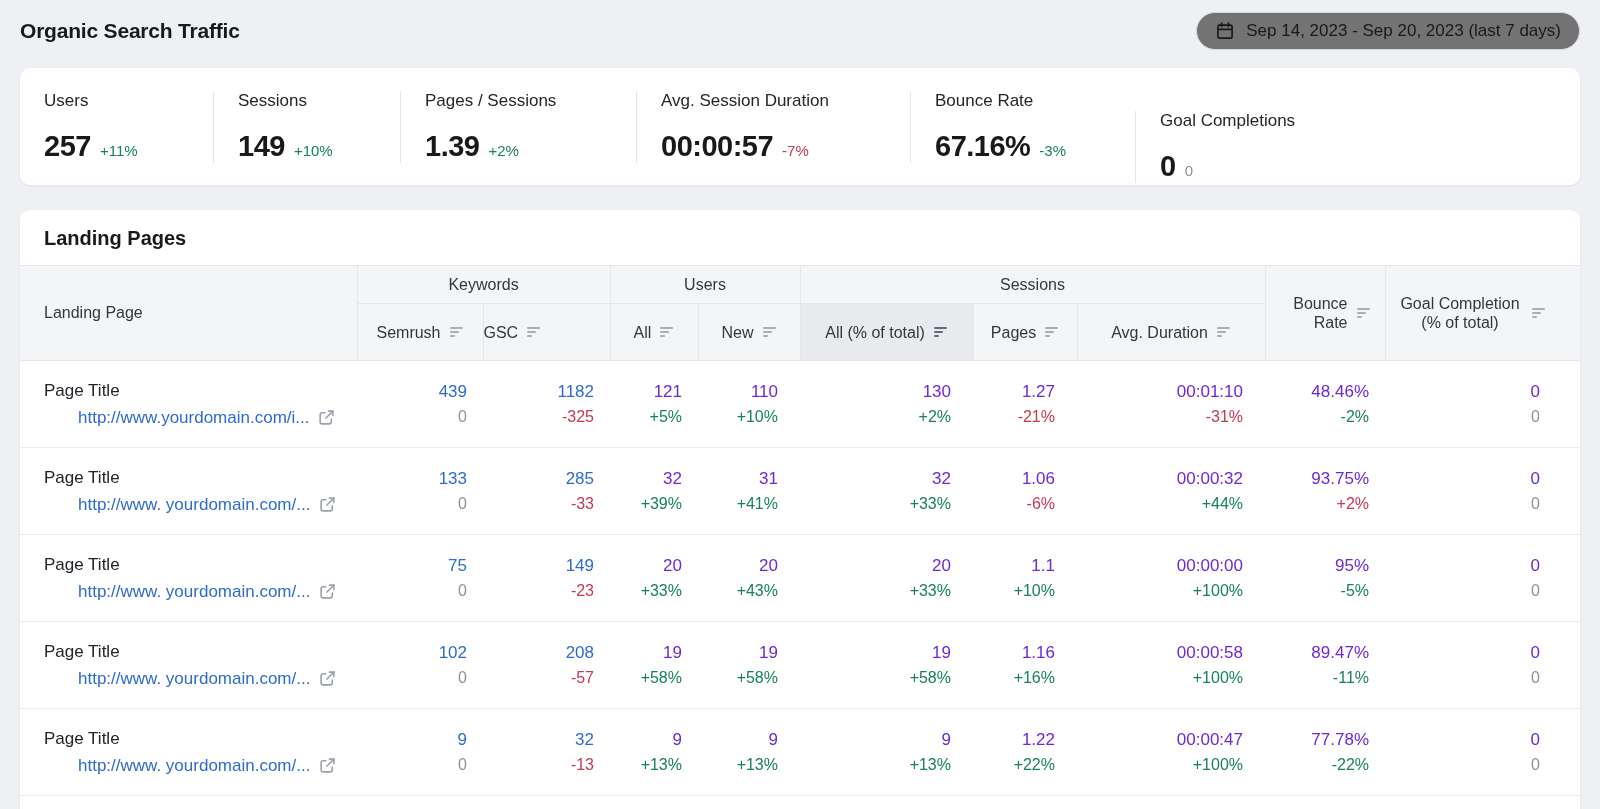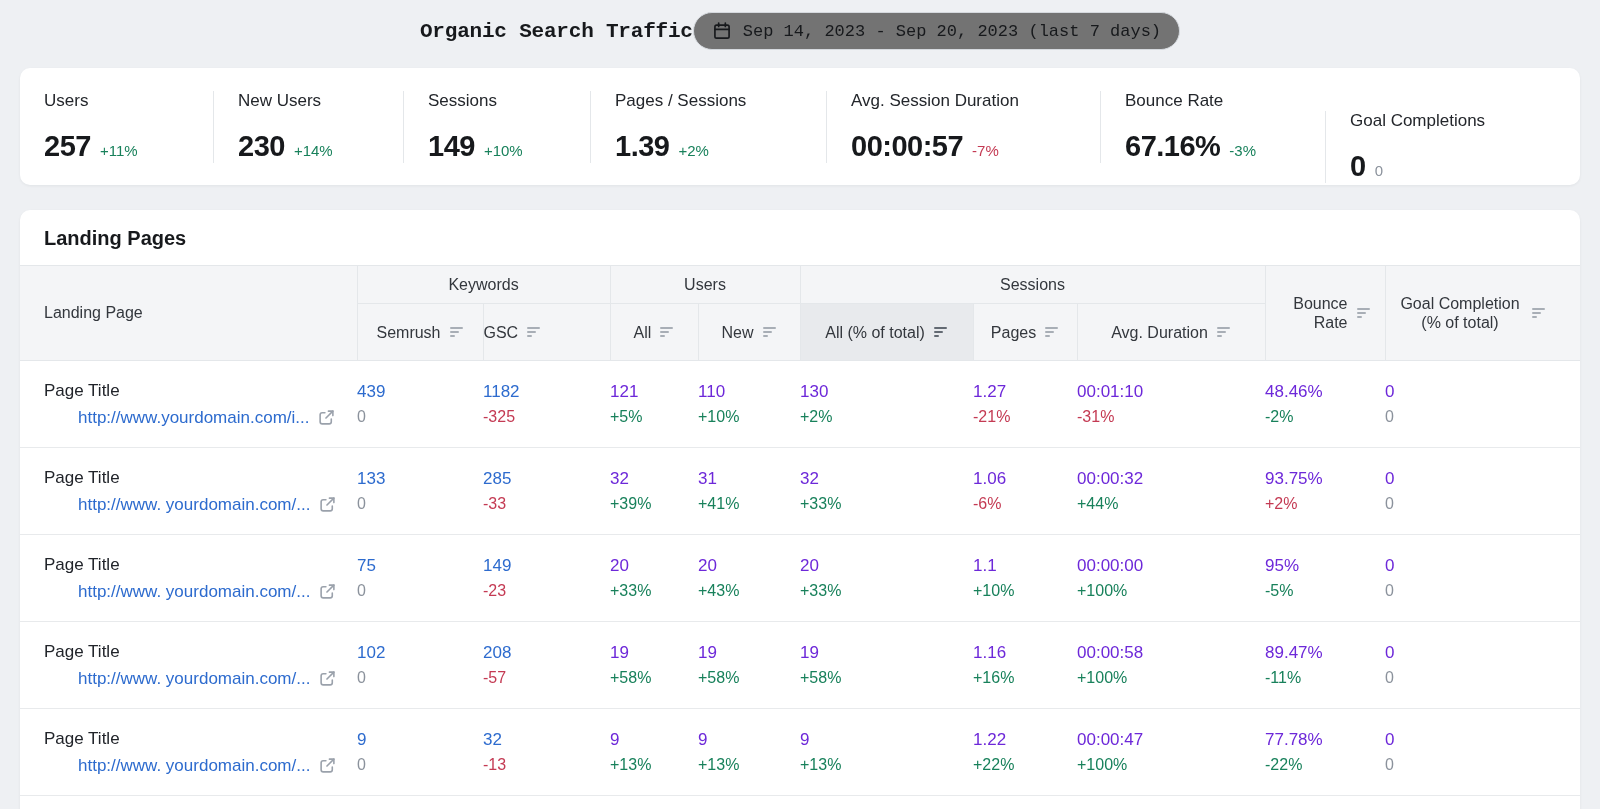--- a/index.html
+++ b/index.html
@@ -7,21 +7,21 @@
     --ink:#1b1e23; --ink2:#23262b; --line:#e4e7ea; --head-bg:#f4f5f7; --head-bg-active:#e8eaed;
   }
   *{box-sizing:border-box; margin:0; padding:0;}
   html,body{width:1600px; height:809px; overflow:hidden;}
   body{
     background:#eef0f3;
     font-family:"Liberation Sans", sans-serif;
     color:var(--ink);
   }
   
-  .top-bar{height:62px; display:flex; align-items:center; justify-content:center; padding:0 20px;font-family:Liberation Mono, monospace;}
+  .top-bar{height:62px; display:flex; align-items:center; justify-content:space-between; padding:0 20px;}
   .page-title{font-size:21px; font-weight:700; letter-spacing:-0.2px; color:#17191c;}
   .date-btn{
     display:flex; align-items:center; gap:11px; height:38px; padding:0 18px;
     background:#737373; border:1px solid #d5d9de; border-radius:19px;
     font-family:inherit; font-size:17px; color:#17191c; cursor:pointer;
   }
   .cal-icon{display:flex; color:#17191c;}
   
   .kpi-card{
     margin:6px 20px 25px; height:117px; background:#fff; border-radius:10px;
@@ -51,21 +51,21 @@
   th.th-bounce{padding-right:14px;}
   th.th-goal{padding-right:34px;}
   th.th-bounce .th-text{display:inline-block; max-width:62px; text-align:right;}
   th.th-goal .th-text{display:inline-block; max-width:126px; text-align:center;}
   th.active{background:var(--head-bg-active);}
   .sort-icon{display:inline-flex; color:#a8aeb6; flex:0 0 auto;}
   th.active .sort-icon{color:#636a73;}
   th[data-interactable="true"]{cursor:pointer;}
   
   tbody td{height:87px; vertical-align:middle; border-bottom:1px solid #e8eaec;}
-  td.num-cell{text-align:left; padding-right:16px;}
+  td.num-cell{text-align:right; padding-right:16px;}
   td.col-users-new, td.col-sessions-all, td.col-pages, td.col-duration{padding-right:22px;}
   td.col-goal{padding-right:40px;}
   .cell-main{font-size:17px; color:#21242a; line-height:1; margin-bottom:9px;}
   .cell-sub{font-size:16px; line-height:1;}
   .landing-cell{padding-left:24px;}
   .page-title-cell{font-size:17px; color:#21242a; margin-bottom:7px;}
   .page-url-row{display:flex; align-items:center; gap:9px;}
   .page-url{font-size:17px; color:var(--link); text-decoration:none; cursor:pointer;margin-left:34px;}
   .ext-icon{display:flex; color:#9aa1ab; cursor:pointer;}
   
@@ -96,27 +96,20 @@
 <div class="kpi-card" data-interactable="false">
 
     <div class="metric" data-interactable="false" style="width: 193px;">
       <div class="metric-label" data-interactable="false">Users</div>
       <div class="metric-value-row">
         <span class="metric-value" data-interactable="false">257</span>
         <span class="metric-change green" data-interactable="false">+11%</span>
       </div>
     </div>
 
-    <div class="metric" data-interactable="false" style="width: 190px;">
-      <div class="metric-label" data-interactable="false">New Users</div>
-      <div class="metric-value-row">
-        <span class="metric-value" data-interactable="false">230</span>
-        <span class="metric-change green" data-interactable="false">+14%</span>
-      </div>
-    </div>
 
     <div class="metric" data-interactable="false" style="width: 187px;">
       <div class="metric-label" data-interactable="false">Sessions</div>
       <div class="metric-value-row">
         <span class="metric-value" data-interactable="false">149</span>
         <span class="metric-change green" data-interactable="false">+10%</span>
       </div>
     </div>
 
     <div class="metric" data-interactable="false" style="width: 236px;">

